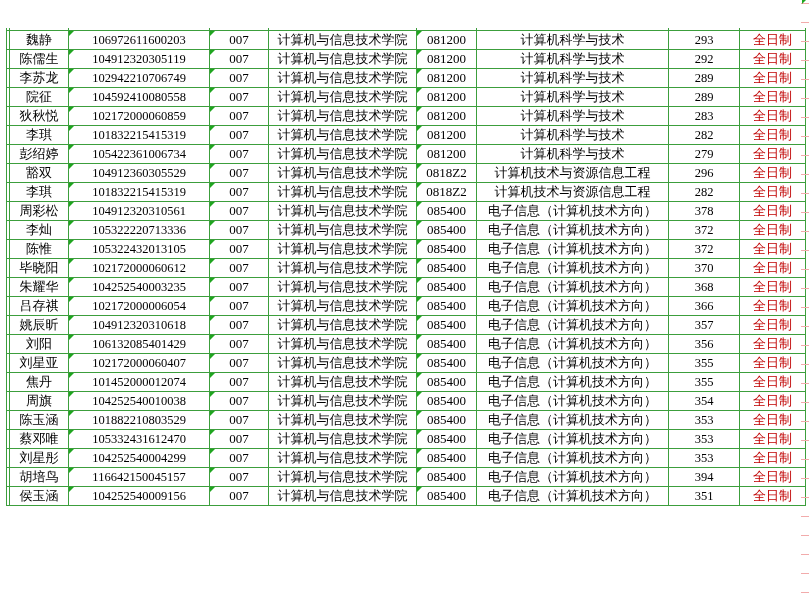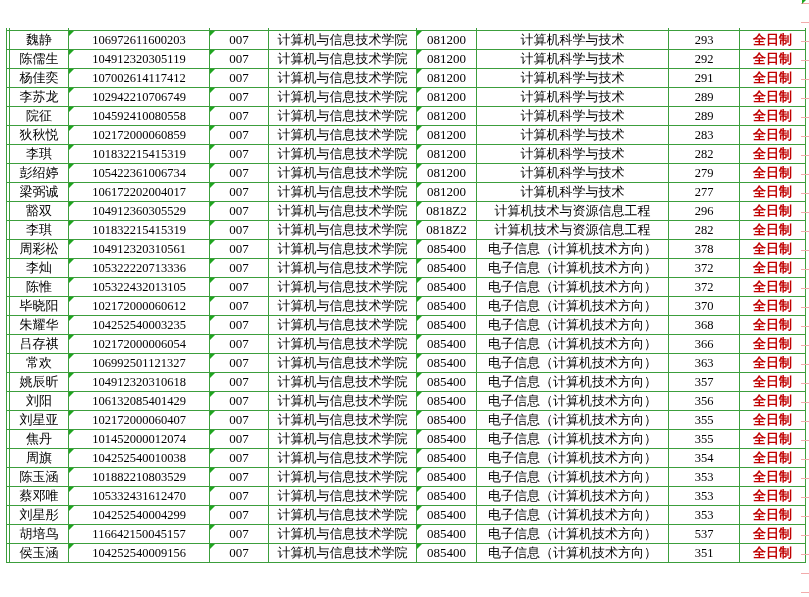--- a/index.html
+++ b/index.html
@@ -15,21 +15,21 @@
     position:absolute;left:6px;top:0;width:799px;margin-top:28px;
   }
   td{
     border:1px solid var(--grid);
     height:18px;padding:0 1px;overflow:hidden;white-space:nowrap;
     text-align:center;vertical-align:middle;
     font-size:13px;color:var(--ink);position:relative;
   }
   tr.cut td{height:2px;border-top:none;}
   td.num{font-size:12.5px;letter-spacing:0;}
-  td.study{color:var(--red);font-weight:bold;}
+  td.study{color:var(--red);}
   .flag{
     position:absolute;left:0;top:0;width:0;height:0;
     border-top:5px solid var(--tri);border-right:5px solid transparent;
   }
   .stub-strip{
     position:absolute;left:801px;top:0;width:8px;height:597px;
     background:repeating-linear-gradient(to bottom,var(--stub) 0 1px,transparent 1px 19px);
     background-position:0 3px;
   }
   .stub-flag{
@@ -81,31 +81,20 @@
         <td class="num"><span class="flag"></span>104912320305119</td>
         <td><span class="flag"></span>007</td>
         <td>计算机与信息技术学院</td>
         <td><span class="flag"></span>081200</td>
         <td>计算机科学与技术</td>
         <td class="num">292</td>
         <td class="study">全日制</td>
       </tr>
       <tr>
         <td></td>
-        <td>杨佳奕</td>
-        <td class="num"><span class="flag"></span>107002614117412</td>
-        <td><span class="flag"></span>007</td>
-        <td>计算机与信息技术学院</td>
-        <td><span class="flag"></span>081200</td>
-        <td>计算机科学与技术</td>
-        <td class="num">291</td>
-        <td class="study">全日制</td>
-      </tr>
-      <tr>
-        <td></td>
         <td>李苏龙</td>
         <td class="num"><span class="flag"></span>102942210706749</td>
         <td><span class="flag"></span>007</td>
         <td>计算机与信息技术学院</td>
         <td><span class="flag"></span>081200</td>
         <td>计算机科学与技术</td>
         <td class="num">289</td>
         <td class="study">全日制</td>
       </tr>
       <tr>
@@ -143,31 +132,20 @@
       </tr>
       <tr>
         <td></td>
         <td>彭绍婷</td>
         <td class="num"><span class="flag"></span>105422361006734</td>
         <td><span class="flag"></span>007</td>
         <td>计算机与信息技术学院</td>
         <td><span class="flag"></span>081200</td>
         <td>计算机科学与技术</td>
         <td class="num">279</td>
-        <td class="study">全日制</td>
-      </tr>
-      <tr>
-        <td></td>
-        <td>梁弼诚</td>
-        <td class="num"><span class="flag"></span>106172202004017</td>
-        <td><span class="flag"></span>007</td>
-        <td>计算机与信息技术学院</td>
-        <td><span class="flag"></span>081200</td>
-        <td>计算机科学与技术</td>
-        <td class="num">277</td>
         <td class="study">全日制</td>
       </tr>
       <tr>
         <td></td>
         <td>豁双</td>
         <td class="num"><span class="flag"></span>104912360305529</td>
         <td><span class="flag"></span>007</td>
         <td>计算机与信息技术学院</td>
         <td><span class="flag"></span>0818Z2</td>
         <td>计算机技术与资源信息工程</td>
@@ -246,31 +224,20 @@
         <td class="num"><span class="flag"></span>102172000006054</td>
         <td><span class="flag"></span>007</td>
         <td>计算机与信息技术学院</td>
         <td><span class="flag"></span>085400</td>
         <td>电子信息（计算机技术方向）</td>
         <td class="num">366</td>
         <td class="study">全日制</td>
       </tr>
       <tr>
         <td></td>
-        <td>常欢</td>
-        <td class="num"><span class="flag"></span>106992501121327</td>
-        <td><span class="flag"></span>007</td>
-        <td>计算机与信息技术学院</td>
-        <td><span class="flag"></span>085400</td>
-        <td>电子信息（计算机技术方向）</td>
-        <td class="num">363</td>
-        <td class="study">全日制</td>
-      </tr>
-      <tr>
-        <td></td>
         <td>姚辰昕</td>
         <td class="num"><span class="flag"></span>104912320310618</td>
         <td><span class="flag"></span>007</td>
         <td>计算机与信息技术学院</td>
         <td><span class="flag"></span>085400</td>
         <td>电子信息（计算机技术方向）</td>
         <td class="num">357</td>
         <td class="study">全日制</td>
       </tr>
       <tr>
@@ -351,21 +318,21 @@
         <td class="study">全日制</td>
       </tr>
       <tr>
         <td></td>
         <td>胡培鸟</td>
         <td class="num"><span class="flag"></span>116642150045157</td>
         <td><span class="flag"></span>007</td>
         <td>计算机与信息技术学院</td>
         <td><span class="flag"></span>085400</td>
         <td>电子信息（计算机技术方向）</td>
-        <td class="num">537</td>
+        <td class="num">394</td>
         <td class="study">全日制</td>
       </tr>
       <tr>
         <td></td>
         <td>侯玉涵</td>
         <td class="num"><span class="flag"></span>104252540009156</td>
         <td><span class="flag"></span>007</td>
         <td>计算机与信息技术学院</td>
         <td><span class="flag"></span>085400</td>
         <td>电子信息（计算机技术方向）</td>

